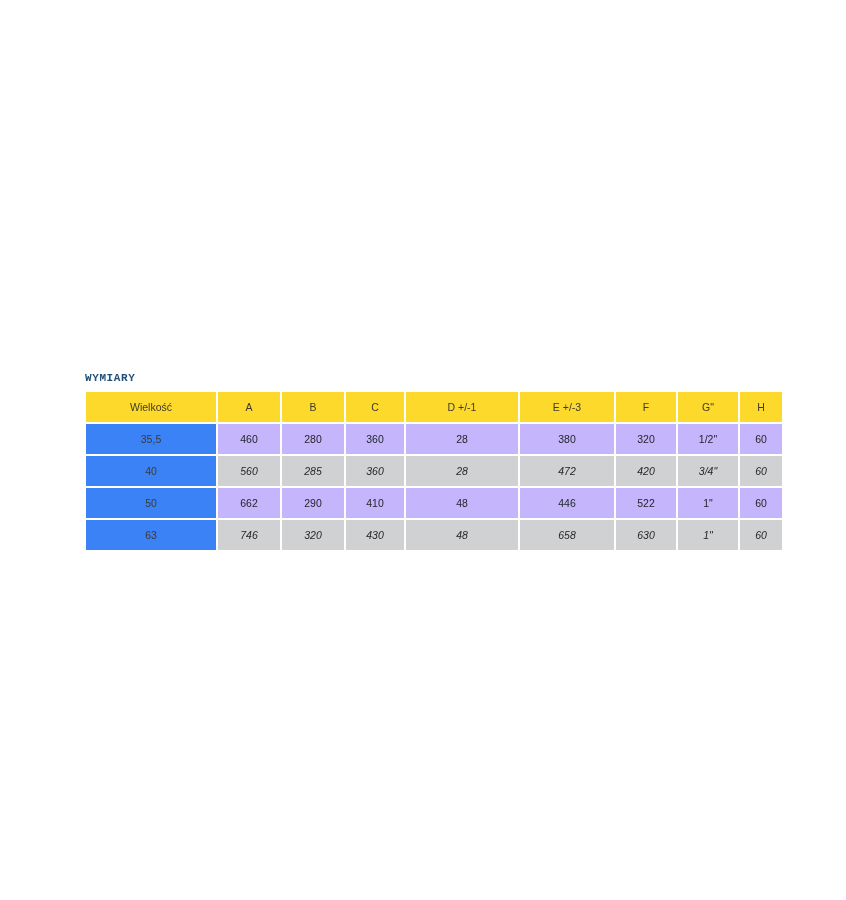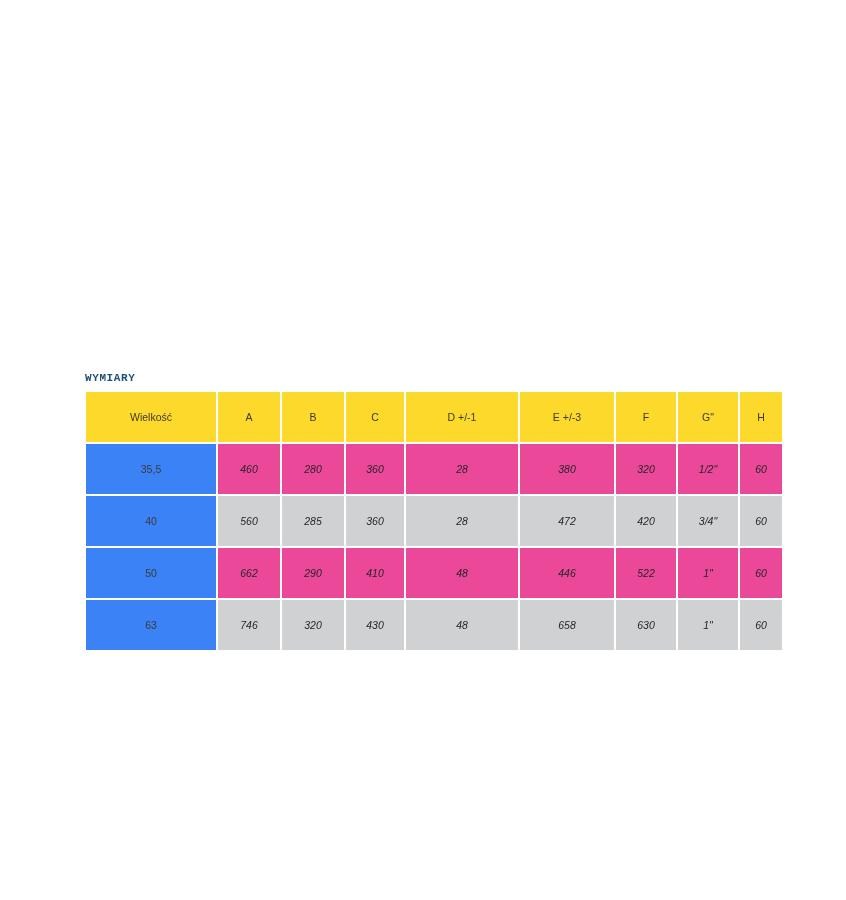--- a/index.html
+++ b/index.html
@@ -46,21 +46,21 @@
     border-spacing: 2px 2px;
     width: 676px;
     table-layout: fixed;
     background: #ffffff;
     margin: 0;
   }
 
   table.dim-table td,
   table.dim-table th {
     height: 22px;
-    padding: 14px 2px;
+    padding: 4px 2px;
     font-size: 10.5px;
     font-weight: normal;
     text-align: center;
     vertical-align: middle;
     color: #3d3a33;
     white-space: nowrap;
     overflow: hidden;
   }
 
   
@@ -70,23 +70,22 @@
   }
 
   
   .col-label {
     background: #3b82f6;
     color: #4a4231;
   }
 
   
   tbody tr.row-light td.val {
-    background: #ec4899;
+    background: #c4b5fd;
     color: #24262a;
-    font-style: italic;
   }
   tbody tr.row-dark td.val {
     background: #d0d1d3;
     color: #24262a;
     font-style: italic;
   }
 
   
   col.c-size { width: 130px; }
   col.c-a    { width: 62px; }

